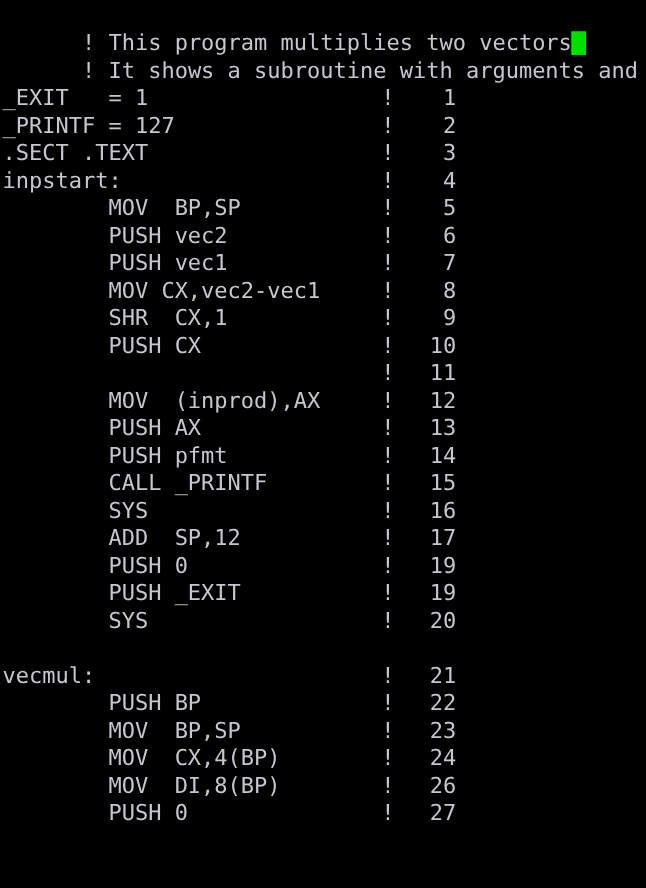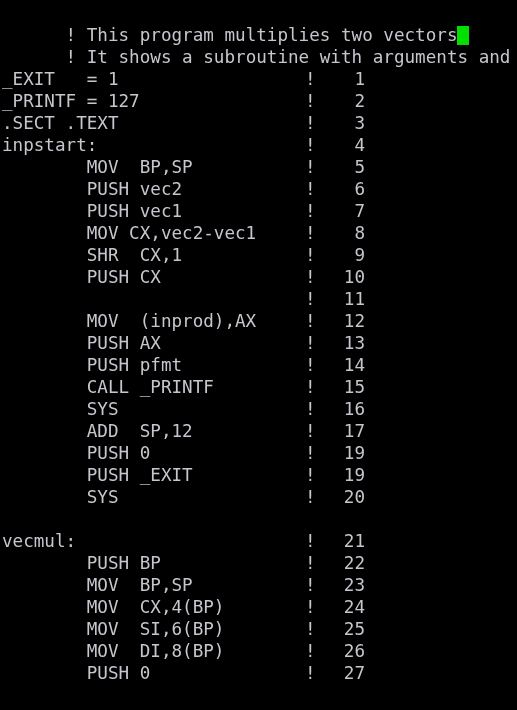--- a/index.html
+++ b/index.html
@@ -96,19 +96,18 @@
         <div class="line"><span class="src">        SYS</span><span class="gutter"><span class="bang">!</span><span class="lnum">16</span></span></div>
         <div class="line"><span class="src">        ADD  SP,12</span><span class="gutter"><span class="bang">!</span><span class="lnum">17</span></span></div>
         <div class="line"><span class="src">        PUSH 0</span><span class="gutter"><span class="bang">!</span><span class="lnum">19</span></span></div>
         <div class="line"><span class="src">        PUSH _EXIT</span><span class="gutter"><span class="bang">!</span><span class="lnum">19</span></span></div>
         <div class="line"><span class="src">        SYS</span><span class="gutter"><span class="bang">!</span><span class="lnum">20</span></span></div>
         <div class="line"><span class="src"> </span></div>
         <div class="line"><span class="src">vecmul:</span><span class="gutter"><span class="bang">!</span><span class="lnum">21</span></span></div>
         <div class="line"><span class="src">        PUSH BP</span><span class="gutter"><span class="bang">!</span><span class="lnum">22</span></span></div>
         <div class="line"><span class="src">        MOV  BP,SP</span><span class="gutter"><span class="bang">!</span><span class="lnum">23</span></span></div>
         <div class="line"><span class="src">        MOV  CX,4(BP)</span><span class="gutter"><span class="bang">!</span><span class="lnum">24</span></span></div>
-        <div class="line"><span class="src">        MOV  SI,6(BP)</span><span class="gutter"><span class="bang">!</span><span class="lnum">25</span></span></div>
         <div class="line"><span class="src">        MOV  DI,8(BP)</span><span class="gutter"><span class="bang">!</span><span class="lnum">26</span></span></div>
         <div class="line"><span class="src">        PUSH 0</span><span class="gutter"><span class="bang">!</span><span class="lnum">27</span></span></div>
       </div>
 
   </div>
 </div>
 
 </body></html>

